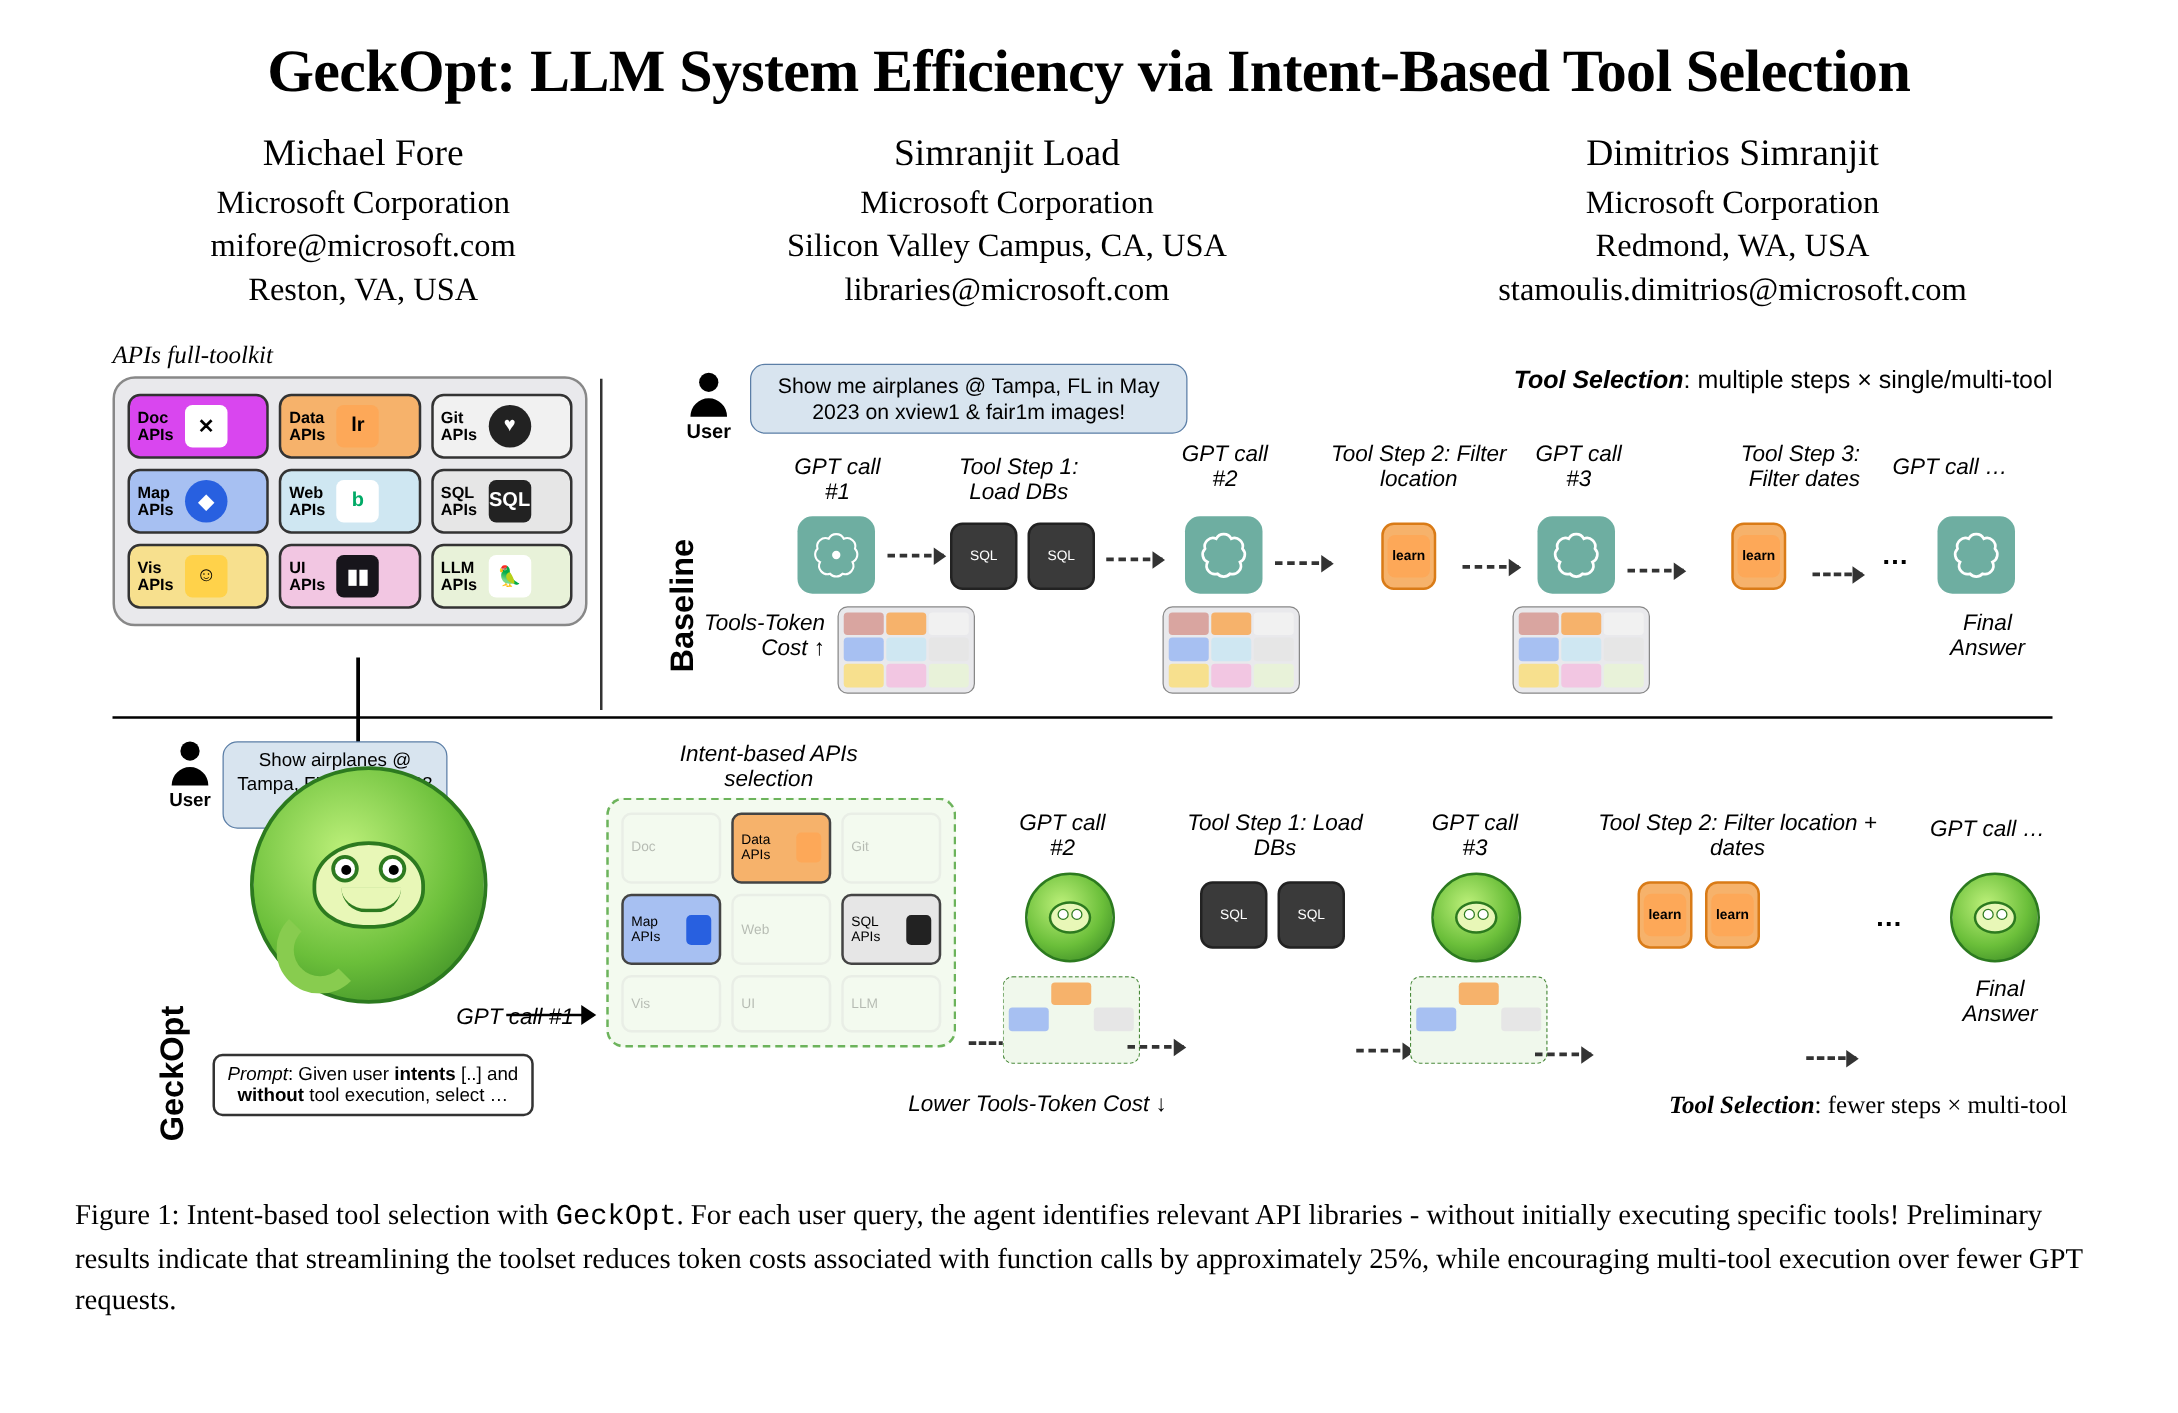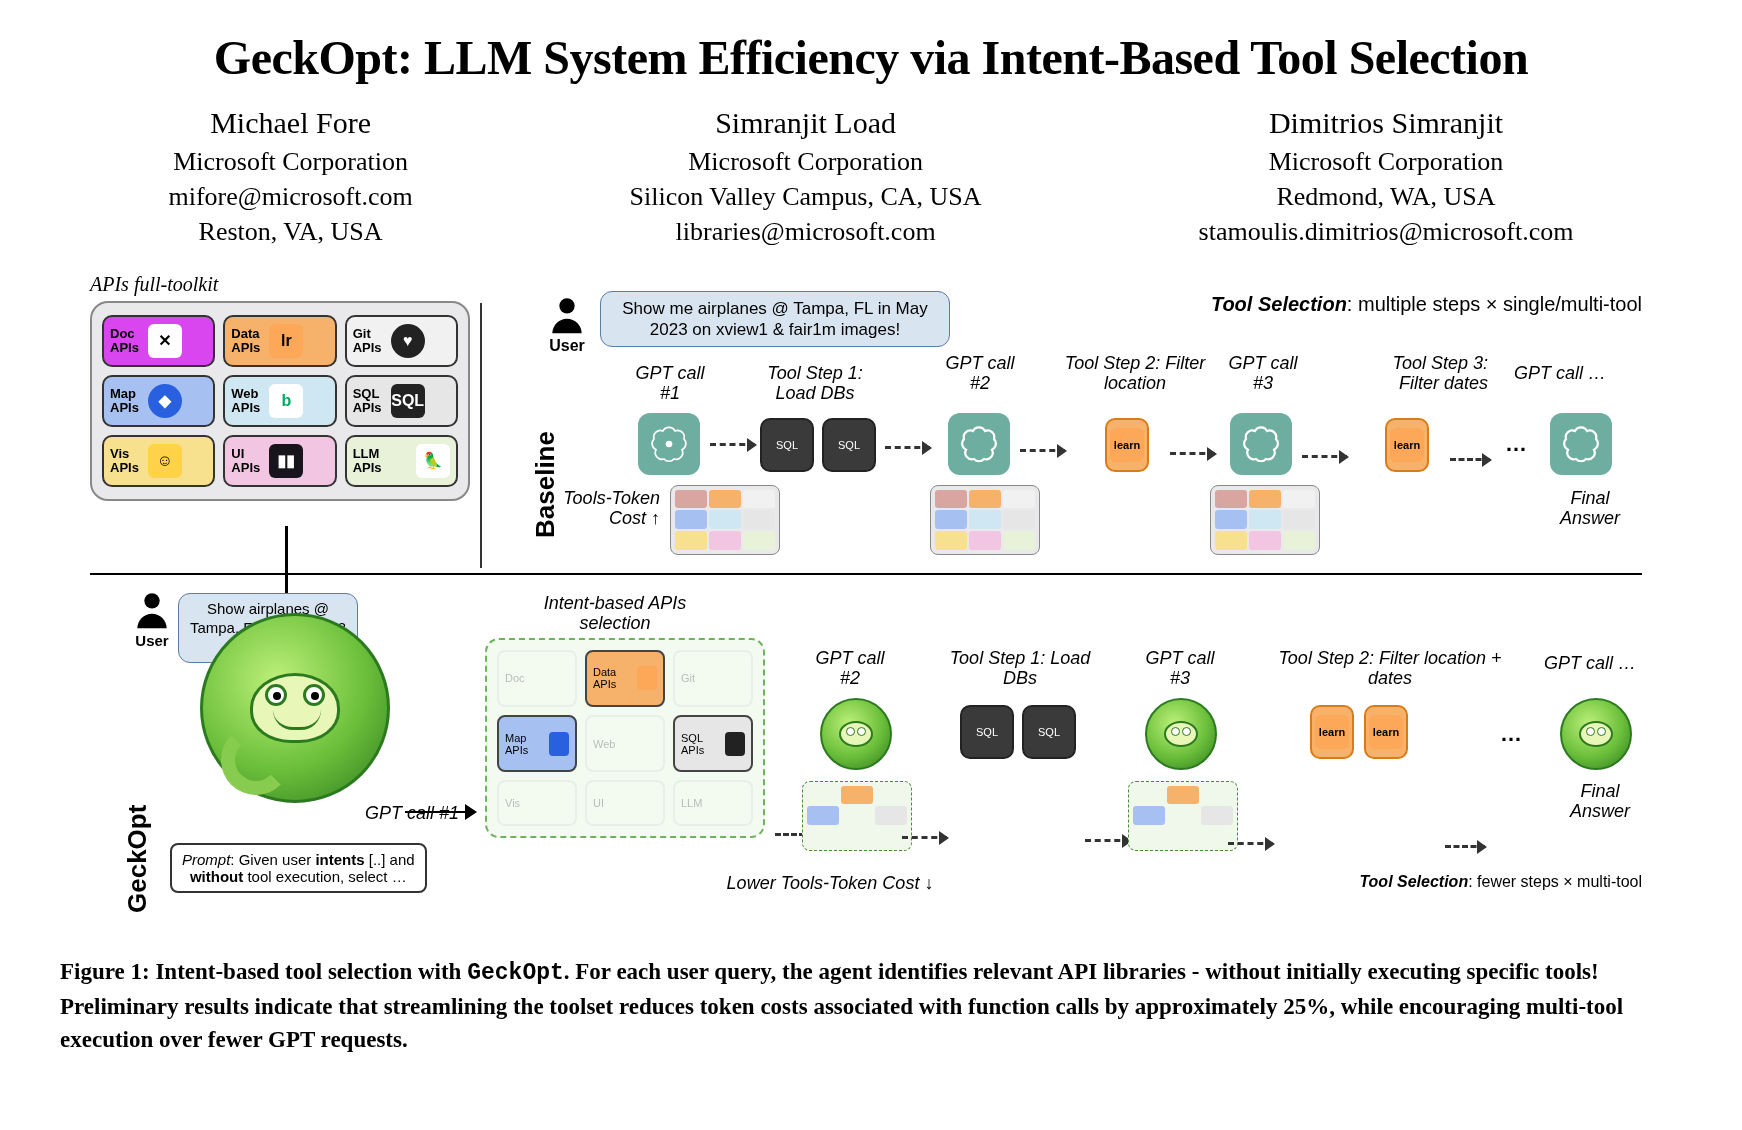--- a/index.html
+++ b/index.html
@@ -19,21 +19,21 @@
   .tk-cell .label { width:34px; line-height:1.05; }
   .tk-cell .ic { width:34px; height:34px; border-radius:6px; display:flex; align-items:center; justify-content:center; font-size:16px;}
   .c-doc { background:#d946ef; } .c-doc .ic{background:#fff;}
   .c-data { background:#f6b26b; } .c-data .ic{background:#fda858;}
   .c-git { background:#f1f1f1; } .c-git .ic{background:#222; color:#fff; border-radius:50%;}
   .c-map { background:#a7c0f2; } .c-map .ic{background:#2860e0; color:#fff; border-radius:50%;}
   .c-web { background:#cfe7f2; } .c-web .ic{background:#fff; color:#0a6;}
   .c-sql { background:#e6e6e6; } .c-sql .ic{background:#222; color:#fff;}
   .c-vis { background:#f7e08e; } .c-vis .ic{background:#ffd24a;}
   .c-ui  { background:#f2c6e2; } .c-ui .ic{background:#17151b; color:#fff;}
-  .c-llm { background:#e8f2d9;justify-content:space-between; } .c-llm .ic{background:#fff;}
+  .c-llm { background:#e8f2d9; } .c-llm .ic{background:#fff;}
 
   .vline { position:absolute; left:420px; top:30px; height:265px; border-left:2px solid #333; }
 
   .rot { position:absolute; transform: rotate(-90deg); transform-origin: left top; font-family: "Helvetica Neue", Arial, sans-serif; font-weight:700; font-size:26px; }
   .rot.baseline { left:470px; top:265px; }
   .rot.geckopt  { left:62px;  top:640px; }
 
   .user-icon { width:44px; height:44px; }
   .user-icon svg { width:100%; height:100%; }
 
@@ -77,21 +77,21 @@
   .gecko-small .f::before{left:5px;} .gecko-small .f::after{right:5px;}
 
   .prompt-box { background:#fff; border:2px solid #333; border-radius:8px; padding:6px 10px; font-family:"Helvetica Neue",Arial,sans-serif; font-size:15px; text-align:center; white-space:nowrap;}
 
   .intent-panel { position:absolute; border:2px dashed #6cb35b; background:rgba(220,240,210,0.35); border-radius:14px; padding:10px; width:280px; height:200px;}
   .intent-grid { display:grid; grid-template-columns:repeat(3,1fr); gap:8px; height:100%;}
   .intent-grid .cell{ border:2px solid #ccc; border-radius:8px; display:flex; align-items:center; justify-content:flex-start; padding:4px 6px; font-family:"Helvetica Neue",Arial,sans-serif; font-size:11px; opacity:0.25; gap:4px;}
   .intent-grid .cell.on{ opacity:1; border:2px solid #444;}
   .intent-grid .cell .ic{width:24px;height:24px;border-radius:4px;}
 
-  .caption { font-size: 23px; font-weight: bold; line-height:1.45; margin-top:12px; }
+  .caption { font-size: 23px; font-weight: normal; line-height:1.45; margin-top:12px; }
   .caption .code{ font-family: "Courier New", monospace; }
 
   .dots { font-size:22px; font-weight:bold; font-family:"Helvetica Neue",Arial,sans-serif;}
 </style>
 </head>
 <body>
 
 <div class="page">
   <h1>GeckOpt: LLM System Efficiency via Intent-Based Tool Selection</h1>
 
@@ -418,21 +418,21 @@
     <div class="flow dots" style="left:1440px; top:448px;">…</div>
 
     <div class="flow step-label" style="left:1470px; top:380px; width:120px;">GPT call …</div>
     <div class="flow" style="left:1500px; top:425px;">
         <div class="gecko-small">
           <div class="f"></div>
         </div>
       </div>
     <div class="flow step-label" style="left:1490px; top:508px; width:100px;">Final Answer</div>
 
-    <div class="flow" style="right:40px; top:600px; font-size:16px; font-family:Liberation Sans, sans-serif;">
+    <div class="flow" style="right:28px; top:600px; font-size:20px; font-family:Liberation Serif, serif;">
       <span style="font-weight:700; font-style:italic;">Tool Selection</span><span>: fewer steps × multi-tool</span>
     </div>
 
   </div>
 
   <div class="caption">
     <span>Figure 1: Intent-based tool selection with </span><span class="code">GeckOpt</span><span>. For each user query, the agent identifies relevant API libraries - without initially executing specific tools! Preliminary results indicate that streamlining the toolset reduces token costs associated with function calls by approximately 25%, while encouraging multi-tool execution over fewer GPT requests.</span>
   </div>
 </div>
 

